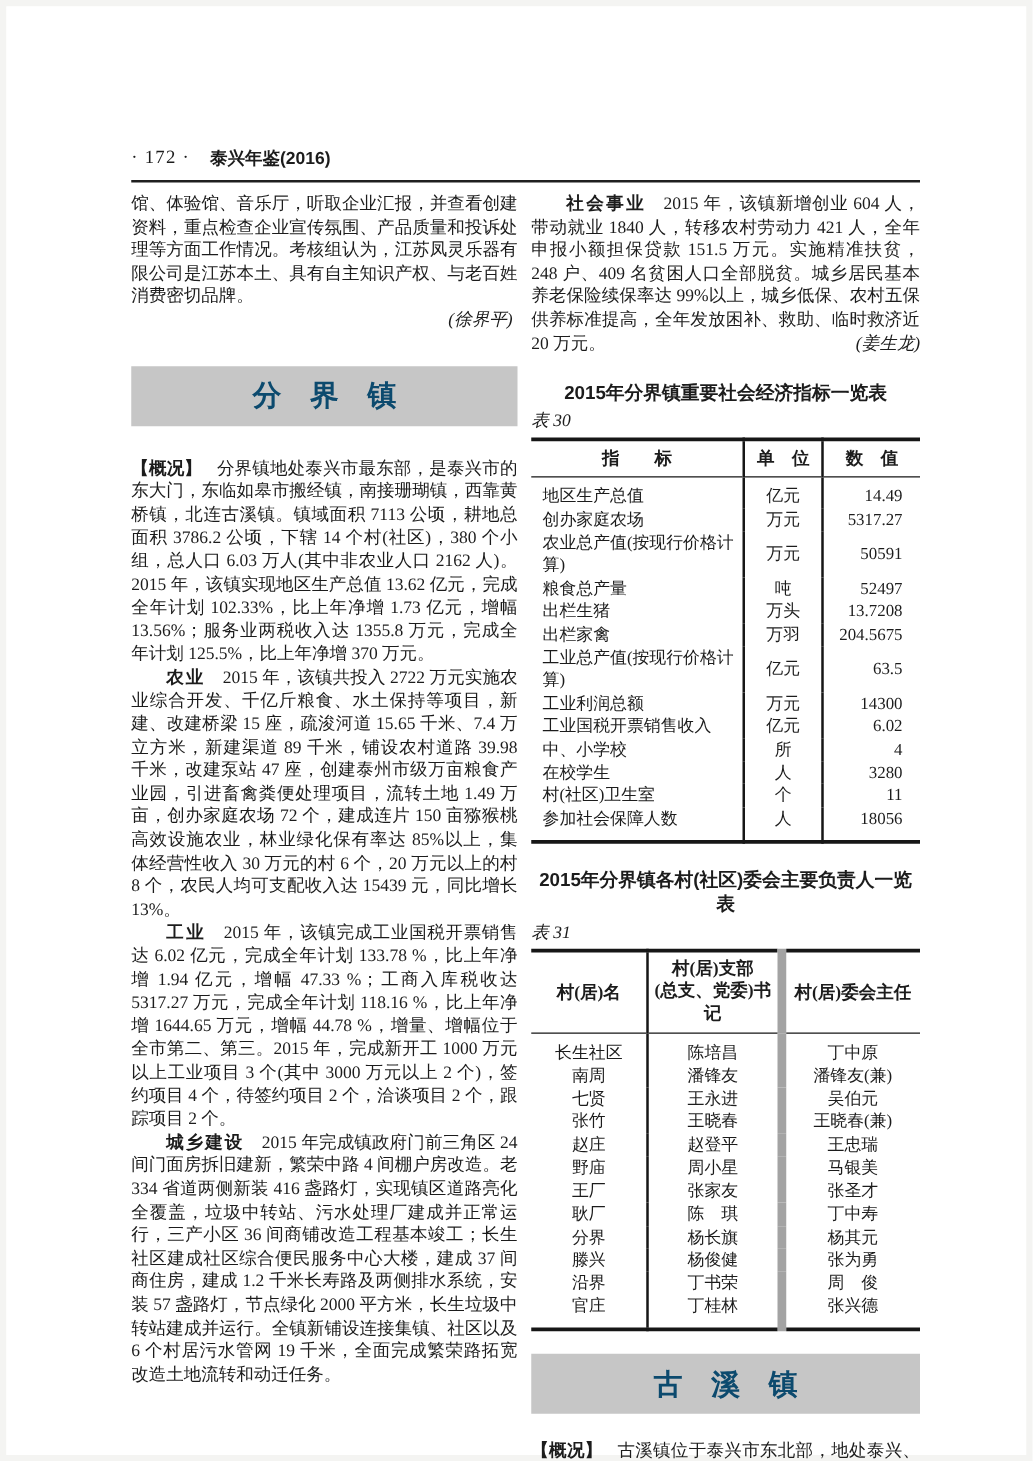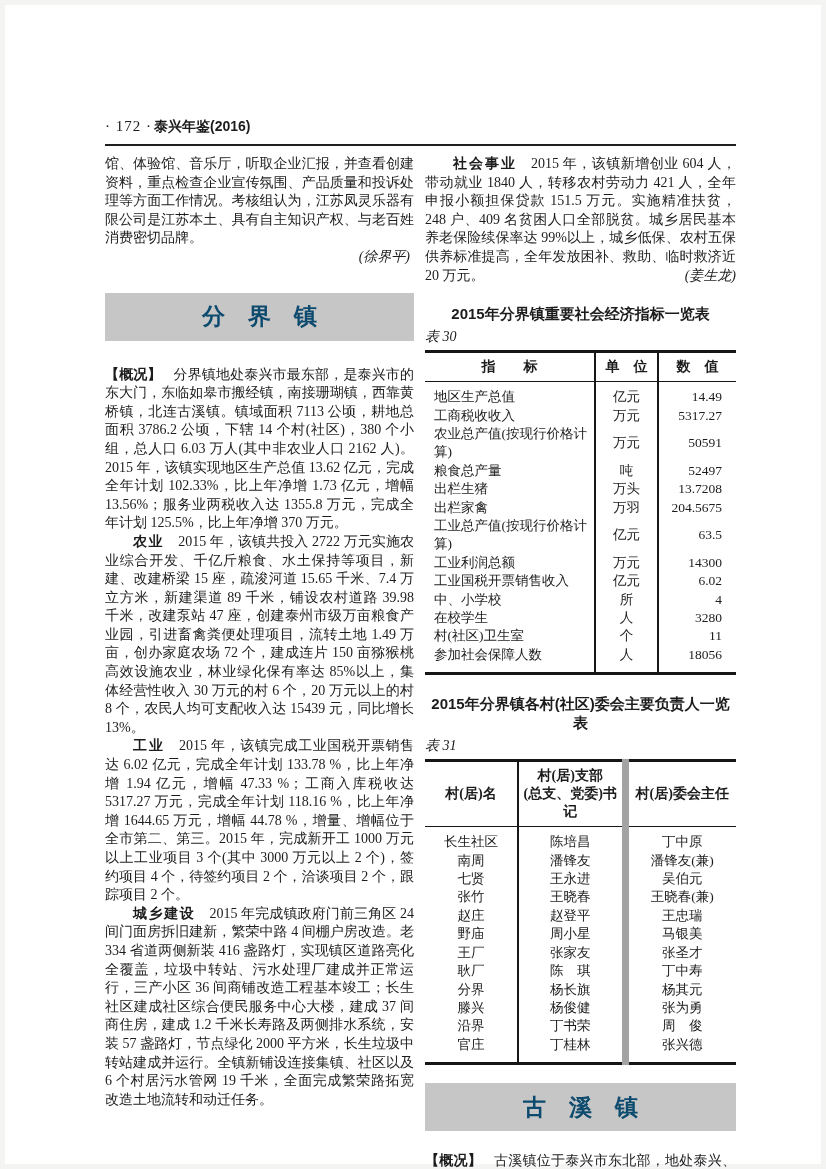--- a/index.html
+++ b/index.html
@@ -20,21 +20,21 @@
   }
   
   .running-head {
     position: absolute;
     left: 100px; top: 113px;
     width: 631px; height: 28px;
     border-bottom: 2px solid #1f1f1f;
     font-size: 15px;
     display: flex;
     align-items: flex-start;
-    gap: 2px;
+    gap: 16px;
   }
   .page-num { letter-spacing: 1px; }
   .book-title {
     font-family: "Liberation Sans", "DejaVu Sans", sans-serif;
     font-weight: 700;
     font-size: 14px;
   }
   
   .col-left  { position: absolute; left: 100px; top: 150px; width: 309px; }
   .col-right { position: absolute; left: 420px; top: 150px; width: 311px; }
@@ -175,21 +175,21 @@
             <th>数　值</th>
           </tr>
         </thead>
         <tbody>
             <tr>
               <td>地区生产总值</td>
               <td>亿元</td>
               <td>14.49</td>
             </tr>
             <tr>
-              <td>工商税收收入</td>
+              <td>创办家庭农场</td>
               <td>万元</td>
               <td>5317.27</td>
             </tr>
             <tr>
               <td>农业总产值(按现行价格计算)</td>
               <td>万元</td>
               <td>50591</td>
             </tr>
             <tr>
               <td>粮食总产量</td>

